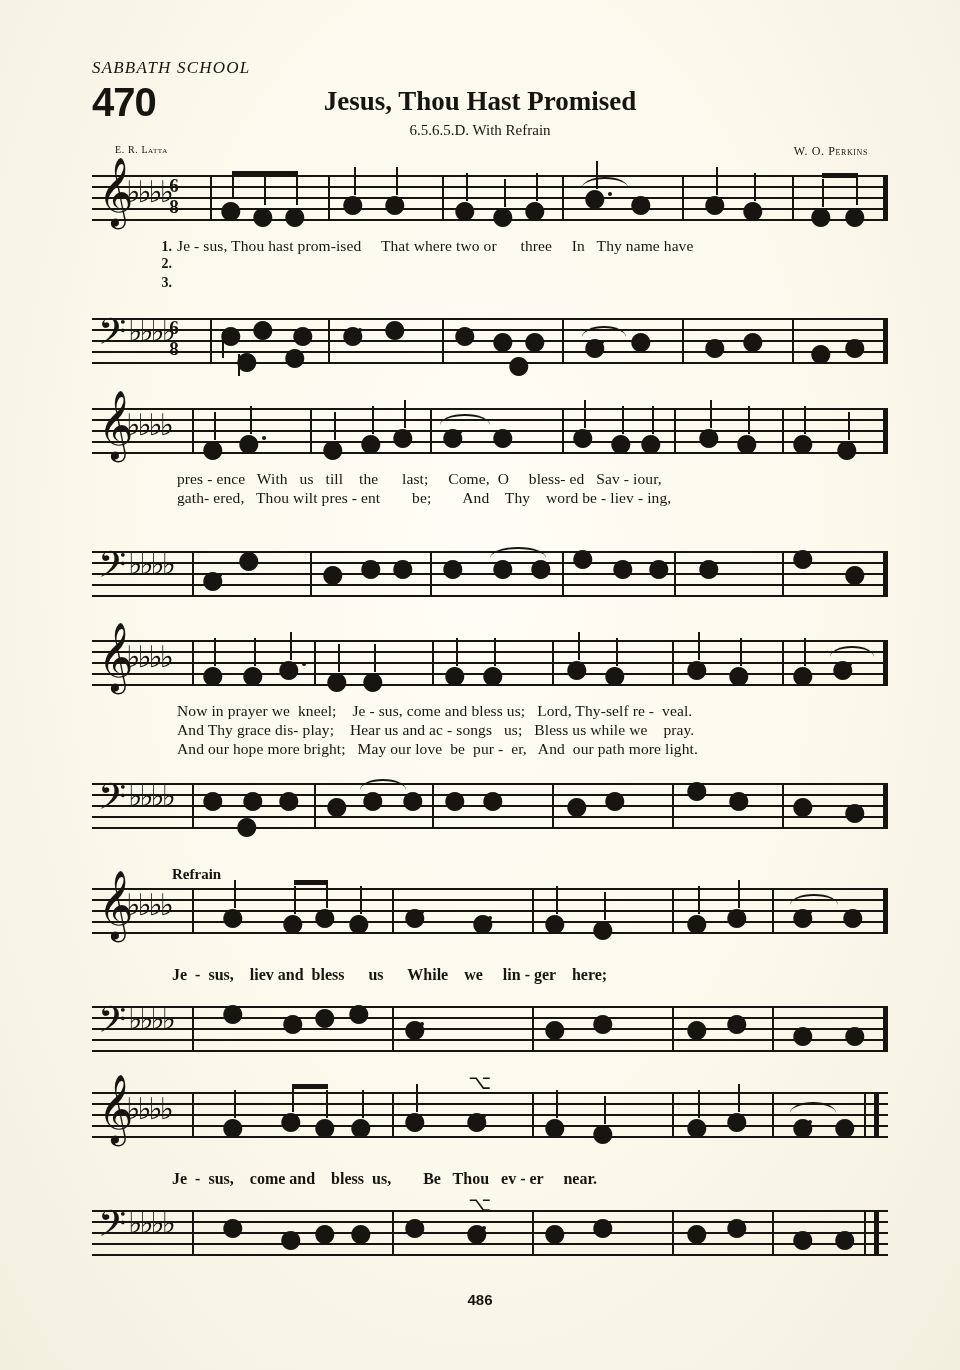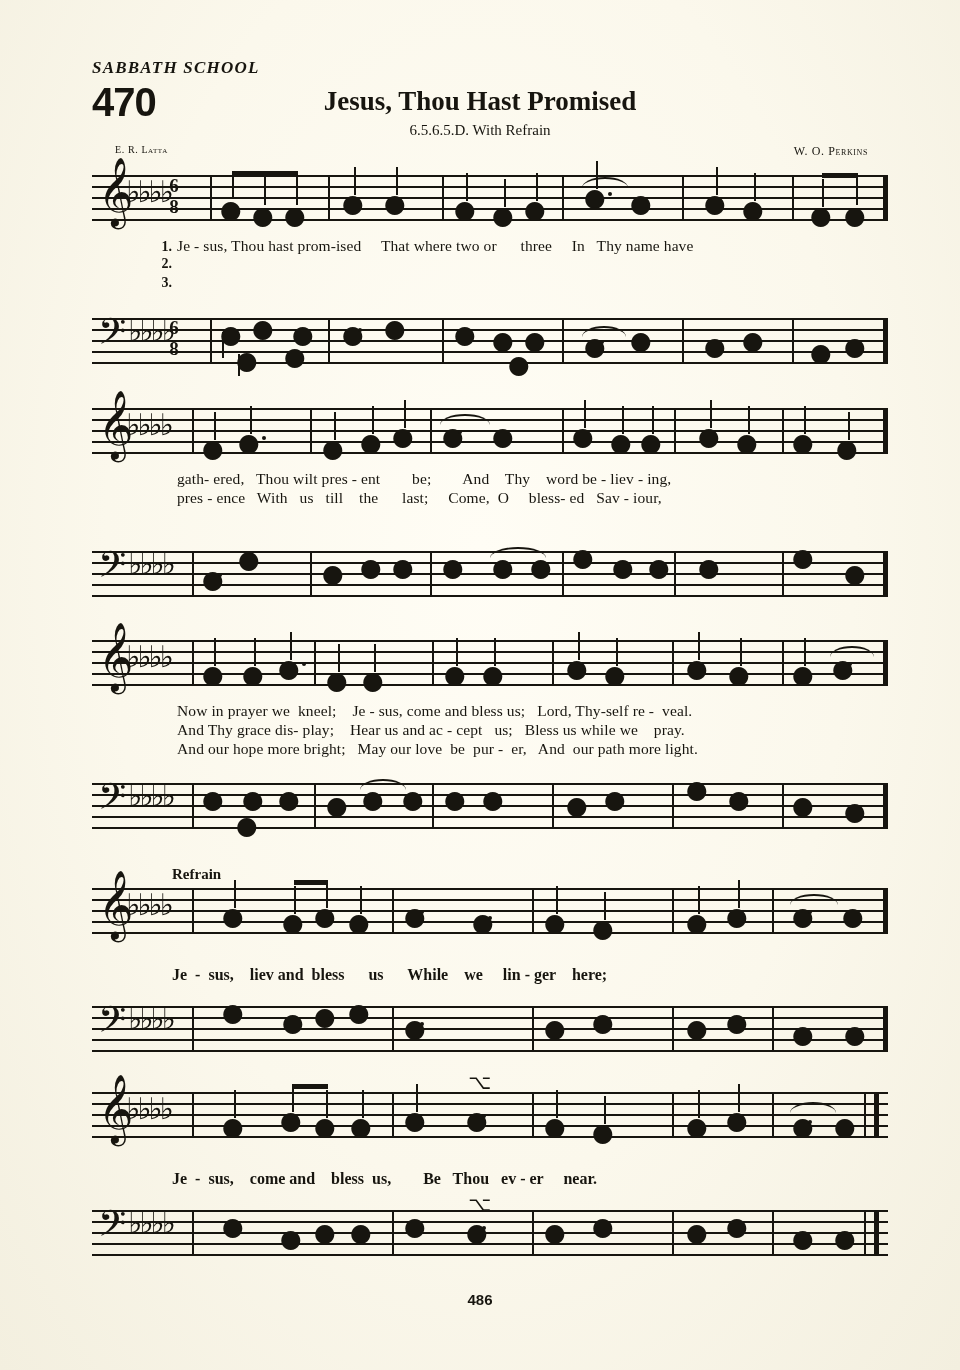--- a/index.html
+++ b/index.html
@@ -12,21 +12,21 @@
     overflow:hidden;
   }
   .page {
     position:absolute; inset:0;
     background:
       radial-gradient(ellipse at 50% 40%, #fffdf5 0%, #fbf8ec 55%, #f3efdf 100%);
   }
   
   .section-label {
     position:absolute; left:92px; top:58px;
-    font-style:italic; font-weight:bold;
+    font-style:italic; font-weight:normal;
     font-size:17px; letter-spacing:1.2px;
     font-family:"Liberation Serif", serif;
   }
   .hymn-number {
     position:absolute; left:92px; top:80px;
     font-size:40px; font-weight:bold;
     font-family:"Liberation Sans", sans-serif;
     letter-spacing:-1px;
   }
   .hymn-title {
@@ -290,25 +290,25 @@
       <span class="stem" style="left:756px;top:4px;height:28px;"></span>
       <span class="note" style="left:606px;top:16px;">●</span>
       <span class="stem" style="left:618px;top:-8px;height:28px;"></span>
       <span class="note" style="left:644px;top:22px;">●</span>
       <span class="stem" style="left:656px;top:-2px;height:28px;"></span>
     </div>
 
     <div class="lyric-block" style="left:58px;top:62px;width:740px;">
       <div class="lyric-line">
         <span class="verse-num"></span>
+        <span class="lyric-text">pres - ence   With   us   till    the      last;     Come,  O     bless- ed   Sav - iour,</span>
+      </div>
+      <div class="lyric-line">
+        <span class="verse-num"></span>
         <span class="lyric-text">gath- ered,   Thou wilt pres - ent        be;        And    Thy    word be - liev - ing,</span>
-      </div>
-      <div class="lyric-line">
-        <span class="verse-num"></span>
-        <span class="lyric-text">pres - ence   With   us   till    the      last;     Come,  O     bless- ed   Sav - iour,</span>
       </div>
     </div>
 
     <div class="staff" style="top:143px;">
       <div class="line"></div>
         <div class="line"></div>
         <div class="line"></div>
         <div class="line"></div>
         <div class="line"></div>
       <span class="clef bass">𝄢</span>
@@ -385,21 +385,21 @@
       <span class="slur" style="left:738px;top:6px;width:44px;"></span>
     </div>
 
     <div class="lyric-block" style="left:58px;top:62px;width:740px;">
       <div class="lyric-line">
         <span class="verse-num"></span>
         <span class="lyric-text">Now in prayer we  kneel;    Je - sus, come and bless us;   Lord, Thy-self re -  veal.</span>
       </div>
       <div class="lyric-line">
         <span class="verse-num"></span>
-        <span class="lyric-text">And Thy grace dis- play;    Hear us and ac - cept   us;   Bless us while we    pray.</span>
+        <span class="lyric-text">And Thy grace dis- play;    Hear us and ac - songs   us;   Bless us while we    pray.</span>
       </div>
       <div class="lyric-line">
         <span class="verse-num"></span>
         <span class="lyric-text">And our hope more bright;   May our love  be  pur -  er,   And  our path more light.</span>
       </div>
     </div>
 
     <div class="staff" style="top:143px;">
       <div class="line"></div>
         <div class="line"></div>

